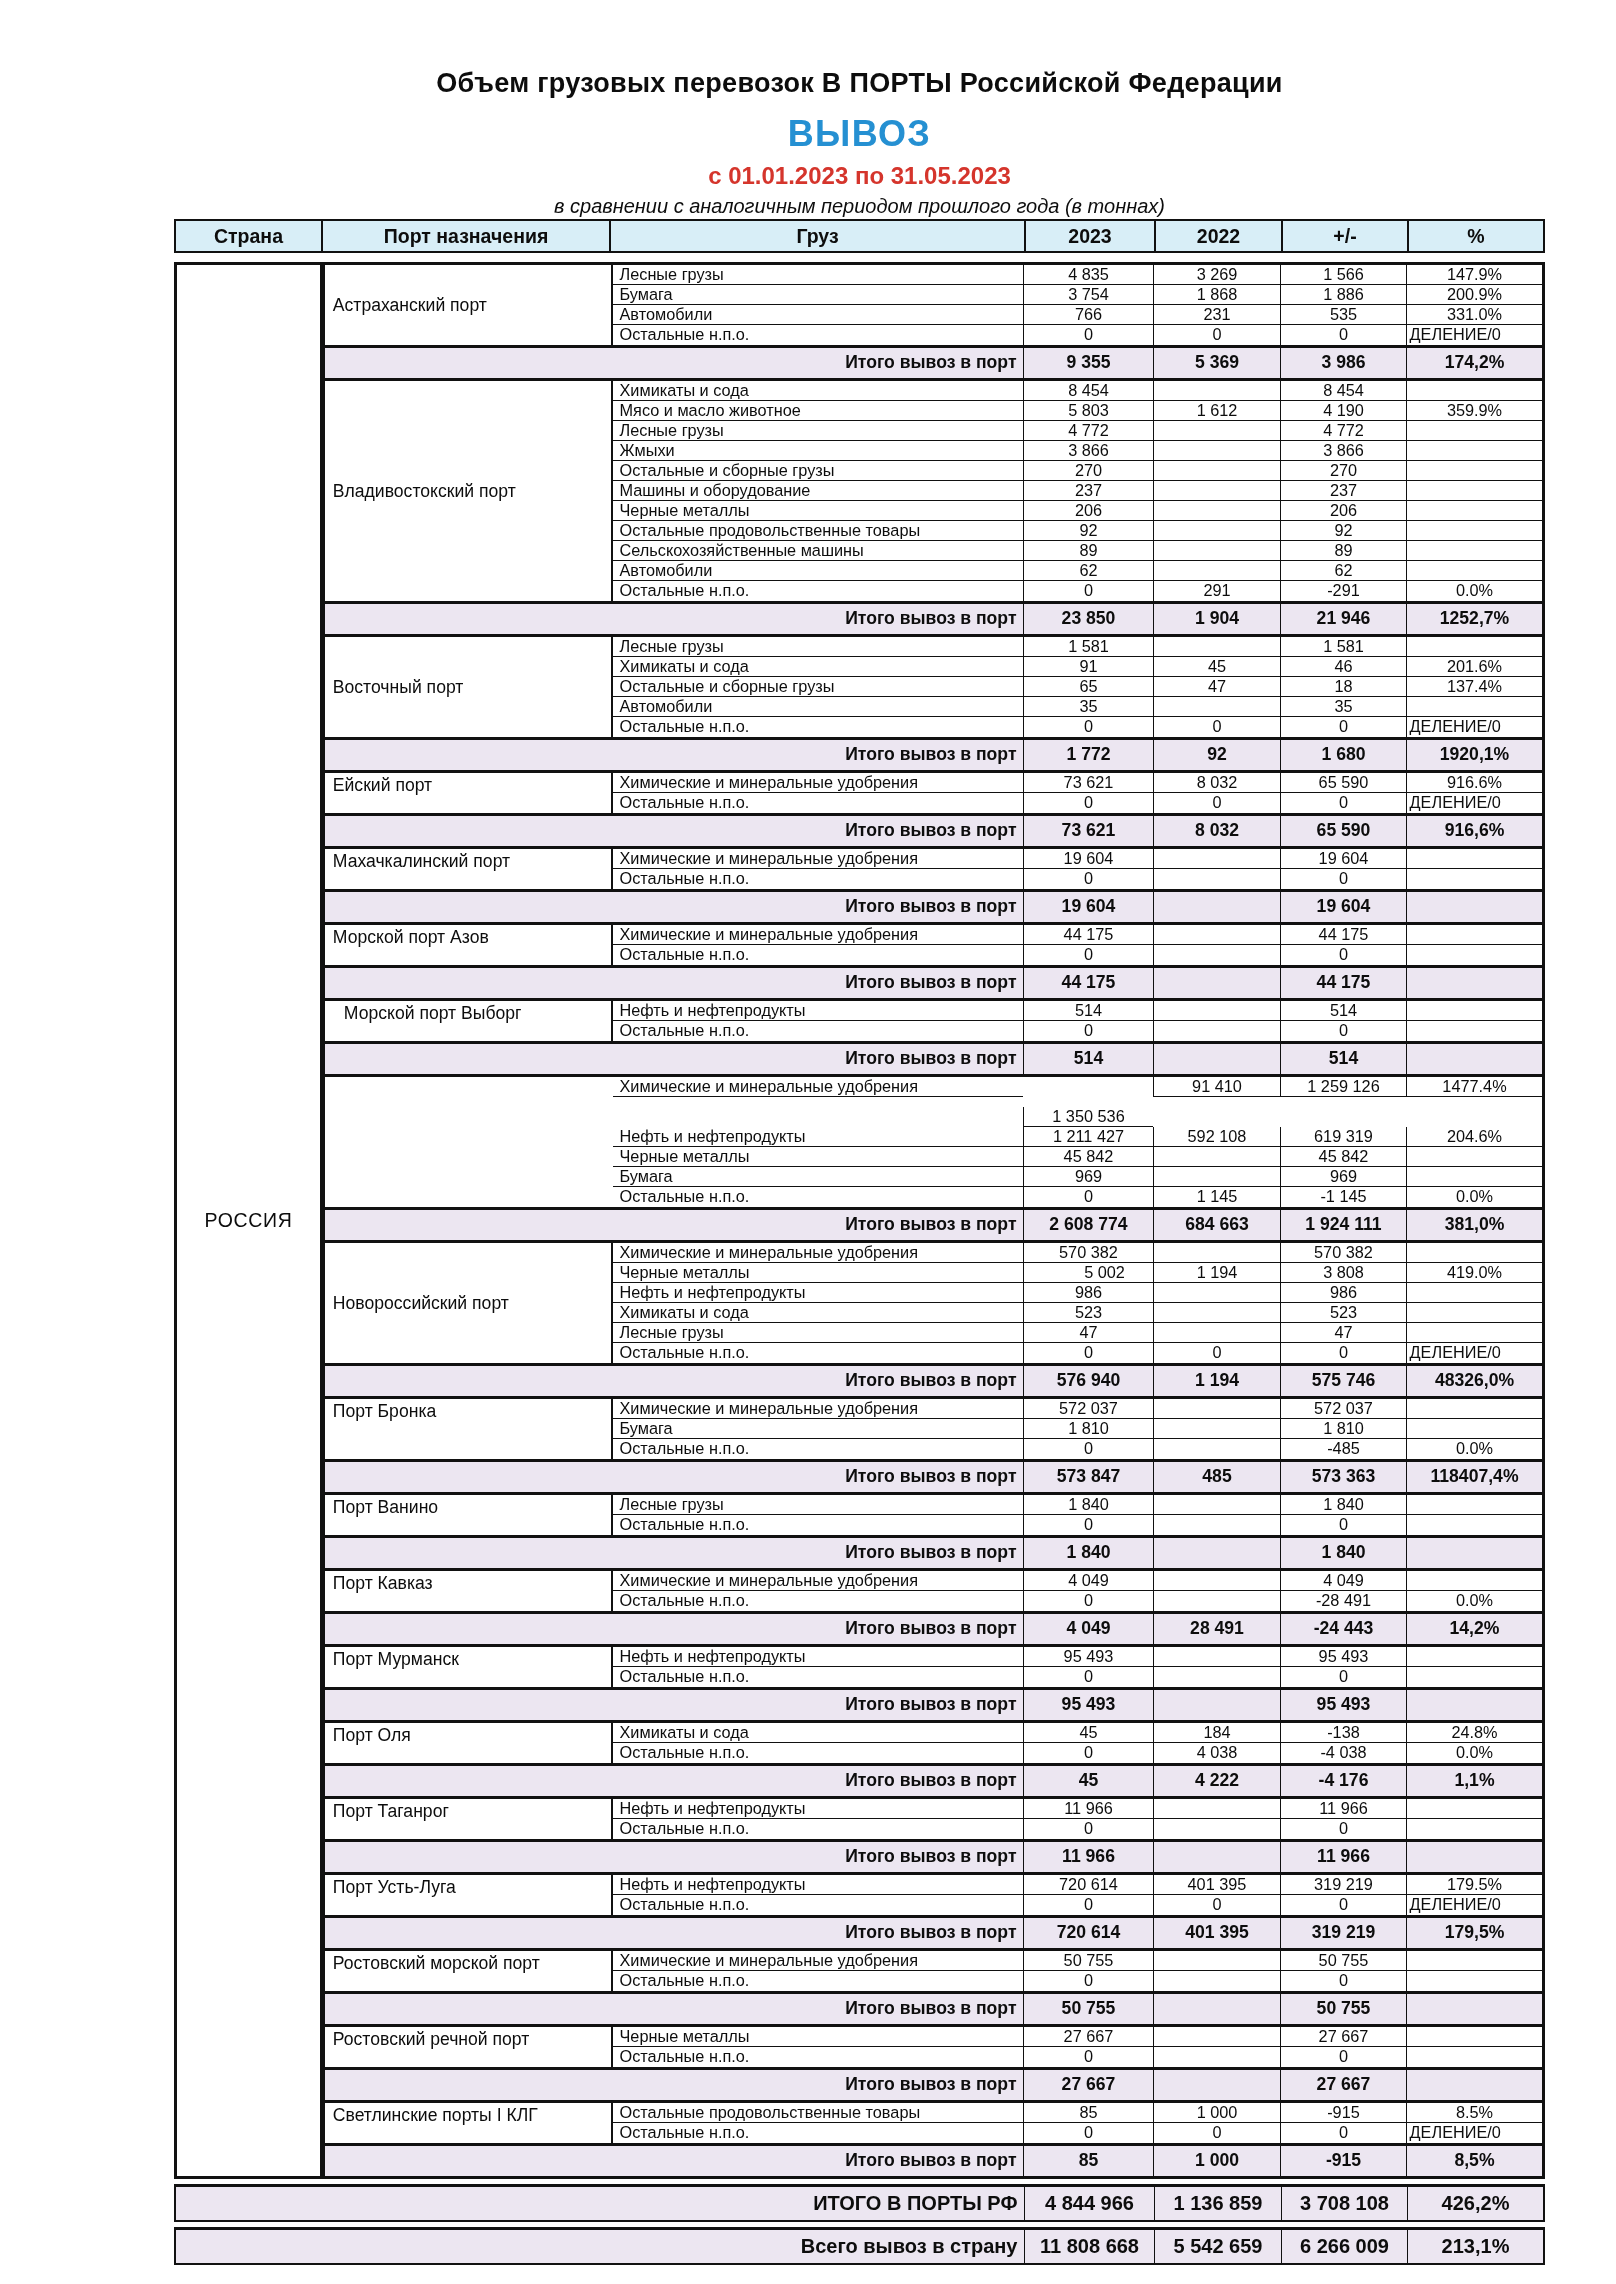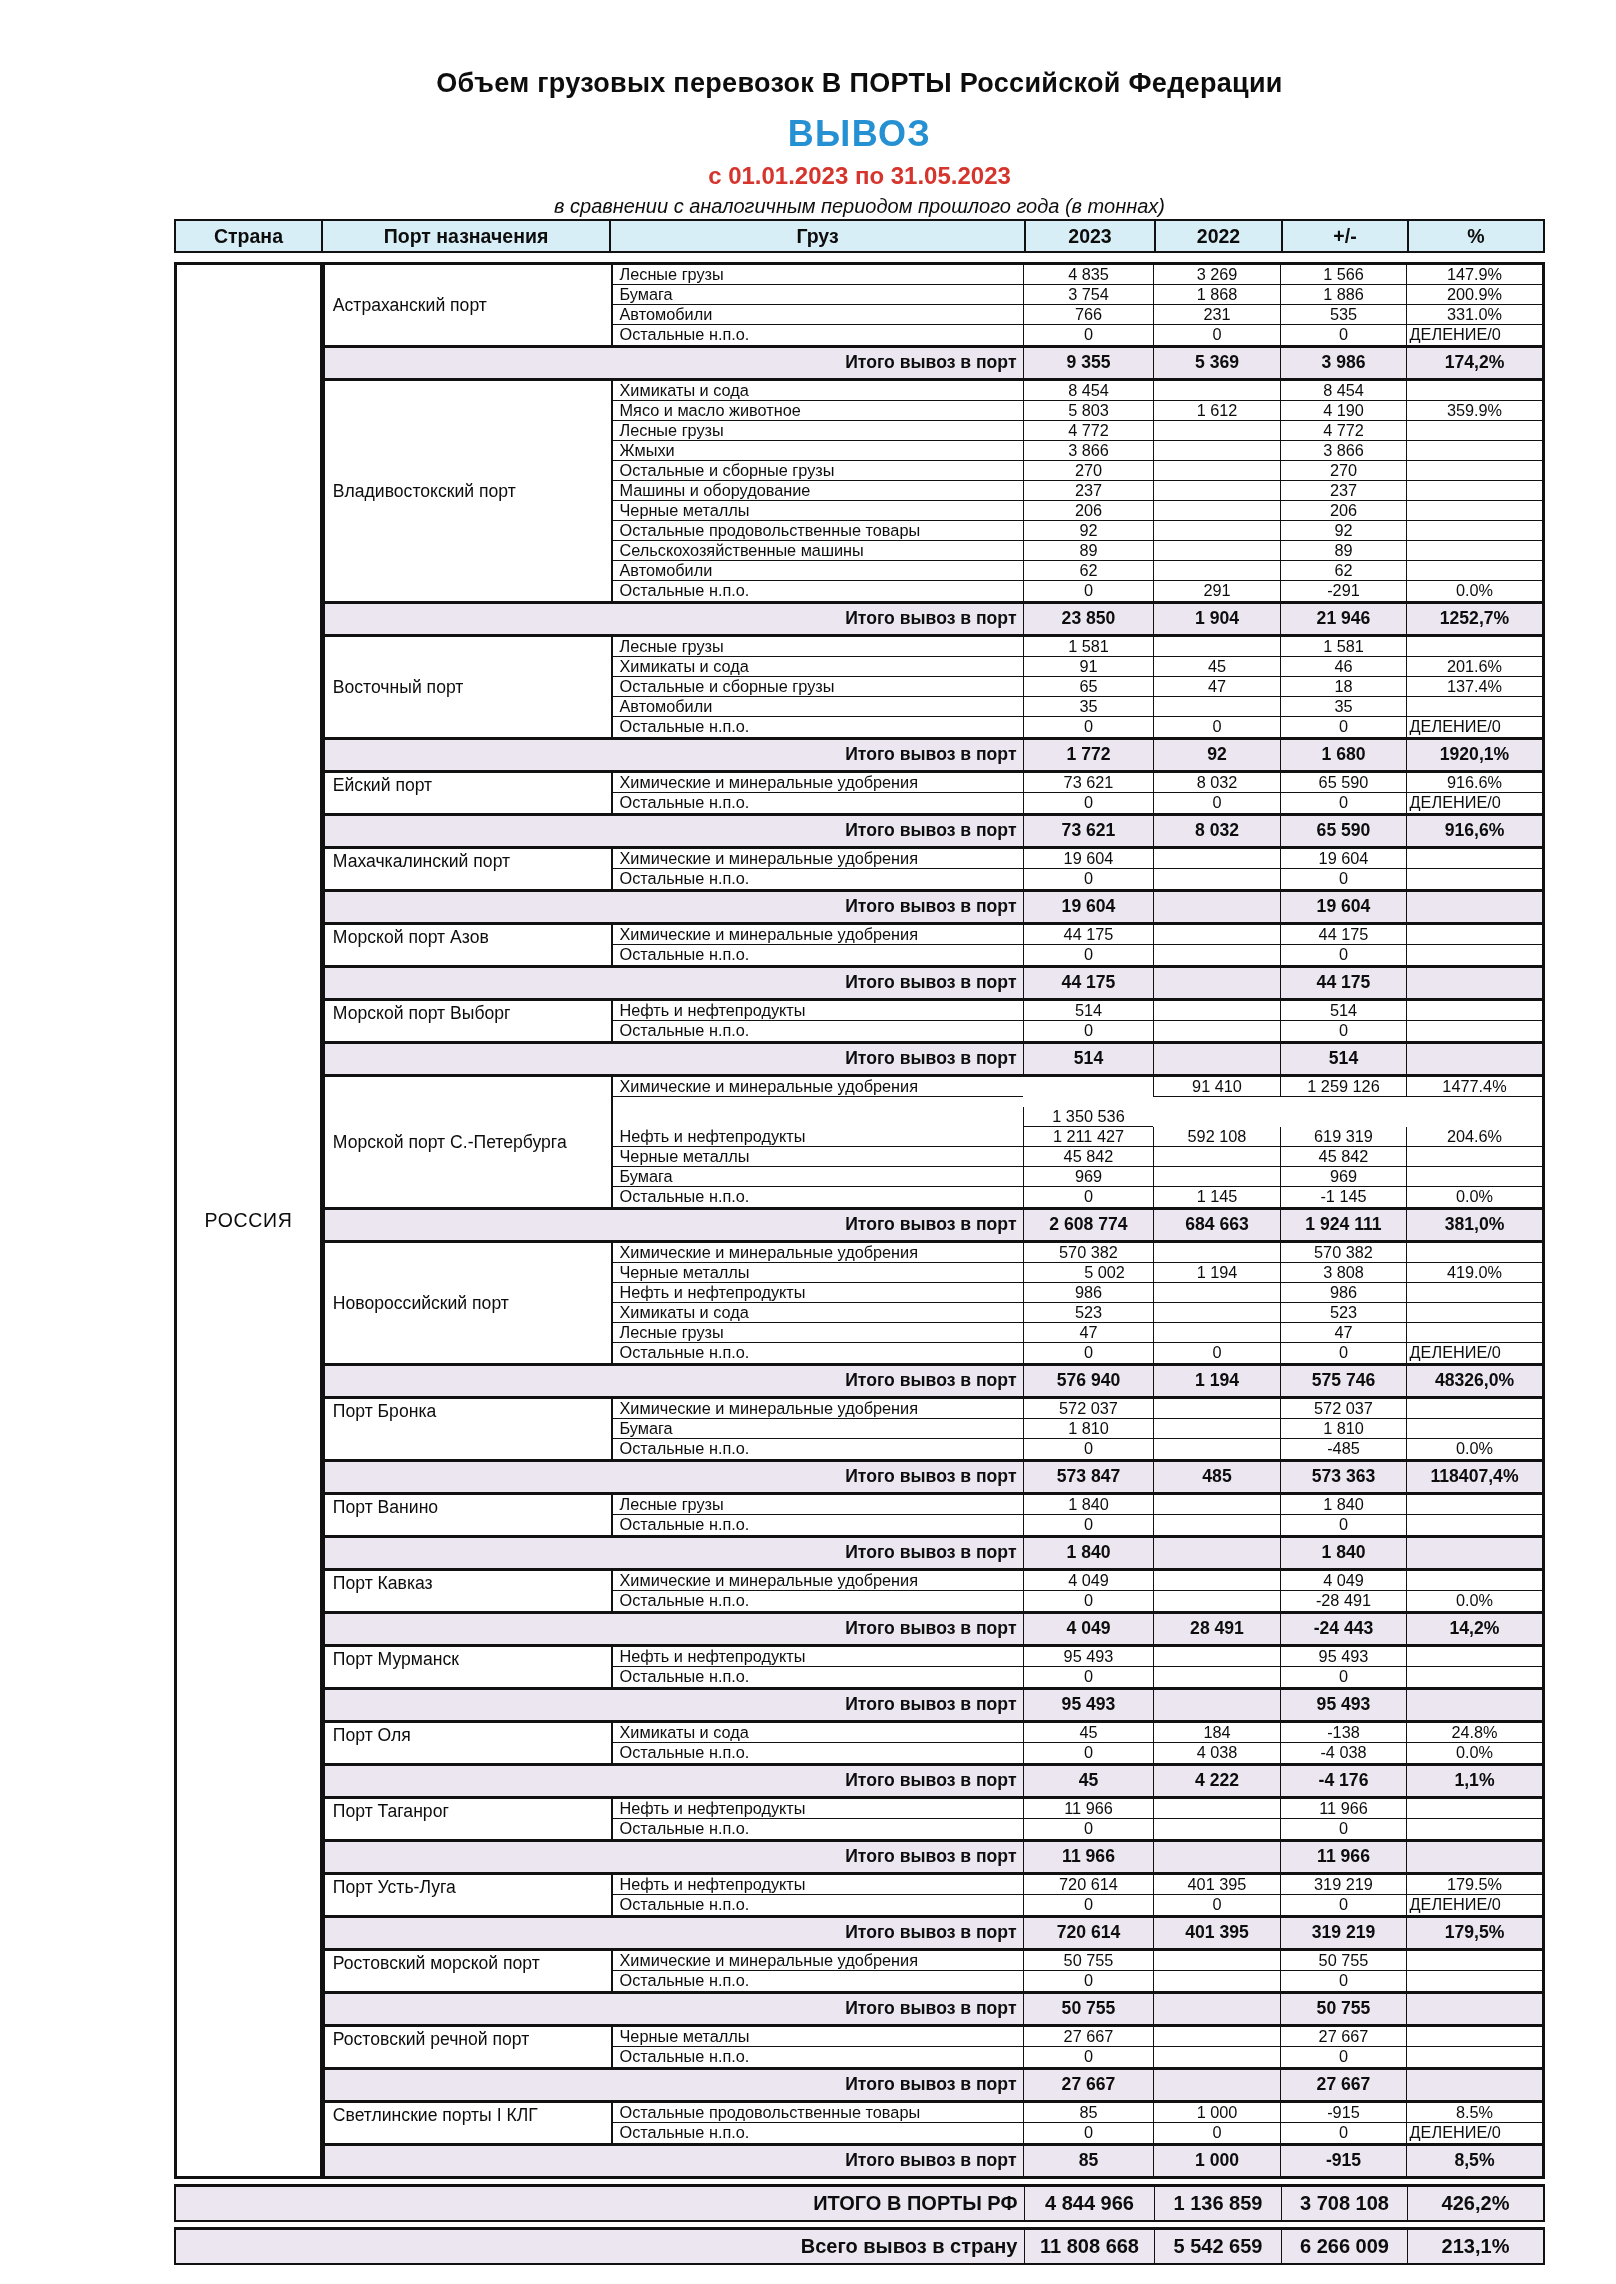--- a/index.html
+++ b/index.html
@@ -313,39 +313,38 @@
             <div class="cell cell-num lastrow" style="grid-area: 2 / 4;"></div>
             <div class="cell cell-num lastrow" style="grid-area: 2 / 5;">0</div>
             <div class="cell cell-num lastrow" style="grid-area: 2 / 6;"></div>
             <div class="total-cell total-label" style="grid-row: 3;">Итого вывоз в порт</div>
             <div class="total-cell total-num" style="grid-area: 3 / 3;">44 175</div>
             <div class="total-cell total-num" style="grid-area: 3 / 4;"></div>
             <div class="total-cell total-num" style="grid-area: 3 / 5;">44 175</div>
             <div class="total-cell total-num" style="grid-area: 3 / 6;"></div>
           </div>
           <div class="port-block">
-            <div class="port-name-cell" style="grid-row: 1 / span 2;">Морской порт Выборг</div>
+            <div class="port-name-cell" style="grid-row: 1 / span 2; margin-left: 11px;">Морской порт Выборг</div>
             <div class="cell cell-cargo" style="grid-area: 1 / 2;">Нефть и нефтепродукты</div>
             <div class="cell cell-num" style="grid-area: 1 / 3;">514</div>
             <div class="cell cell-num" style="grid-area: 1 / 4;"></div>
             <div class="cell cell-num" style="grid-area: 1 / 5;">514</div>
             <div class="cell cell-num" style="grid-area: 1 / 6;"></div>
             <div class="cell cell-cargo lastrow" style="grid-area: 2 / 2;">Остальные н.п.о.</div>
             <div class="cell cell-num lastrow" style="grid-area: 2 / 3;">0</div>
             <div class="cell cell-num lastrow" style="grid-area: 2 / 4;"></div>
             <div class="cell cell-num lastrow" style="grid-area: 2 / 5;">0</div>
             <div class="cell cell-num lastrow" style="grid-area: 2 / 6;"></div>
             <div class="total-cell total-label" style="grid-row: 3;">Итого вывоз в порт</div>
             <div class="total-cell total-num" style="grid-area: 3 / 3;">514</div>
             <div class="total-cell total-num" style="grid-area: 3 / 4;"></div>
             <div class="total-cell total-num" style="grid-area: 3 / 5;">514</div>
             <div class="total-cell total-num" style="grid-area: 3 / 6;"></div>
           </div>
           <div class="port-block tall">
-            <div class="port-name-cell" style="grid-row: 1 / span 5;">Морской порт С.-Петербурга</div>
             <div class="cell cell-cargo" style="grid-area: 1 / 2;">Химические и минеральные удобрения</div>
             <div class="cell cell-num" style="grid-area: 1 / 3; margin-top: 30px;">1 350 536</div>
             <div class="cell cell-num" style="grid-area: 1 / 4;">91 410</div>
             <div class="cell cell-num" style="grid-area: 1 / 5;">1 259 126</div>
             <div class="cell cell-num" style="grid-area: 1 / 6;">1477.4%</div>
             <div class="cell cell-cargo" style="grid-area: 2 / 2;">Нефть и нефтепродукты</div>
             <div class="cell cell-num" style="grid-area: 2 / 3;">1 211 427</div>
             <div class="cell cell-num" style="grid-area: 2 / 4;">592 108</div>
             <div class="cell cell-num" style="grid-area: 2 / 5;">619 319</div>
             <div class="cell cell-num" style="grid-area: 2 / 6;">204.6%</div>

